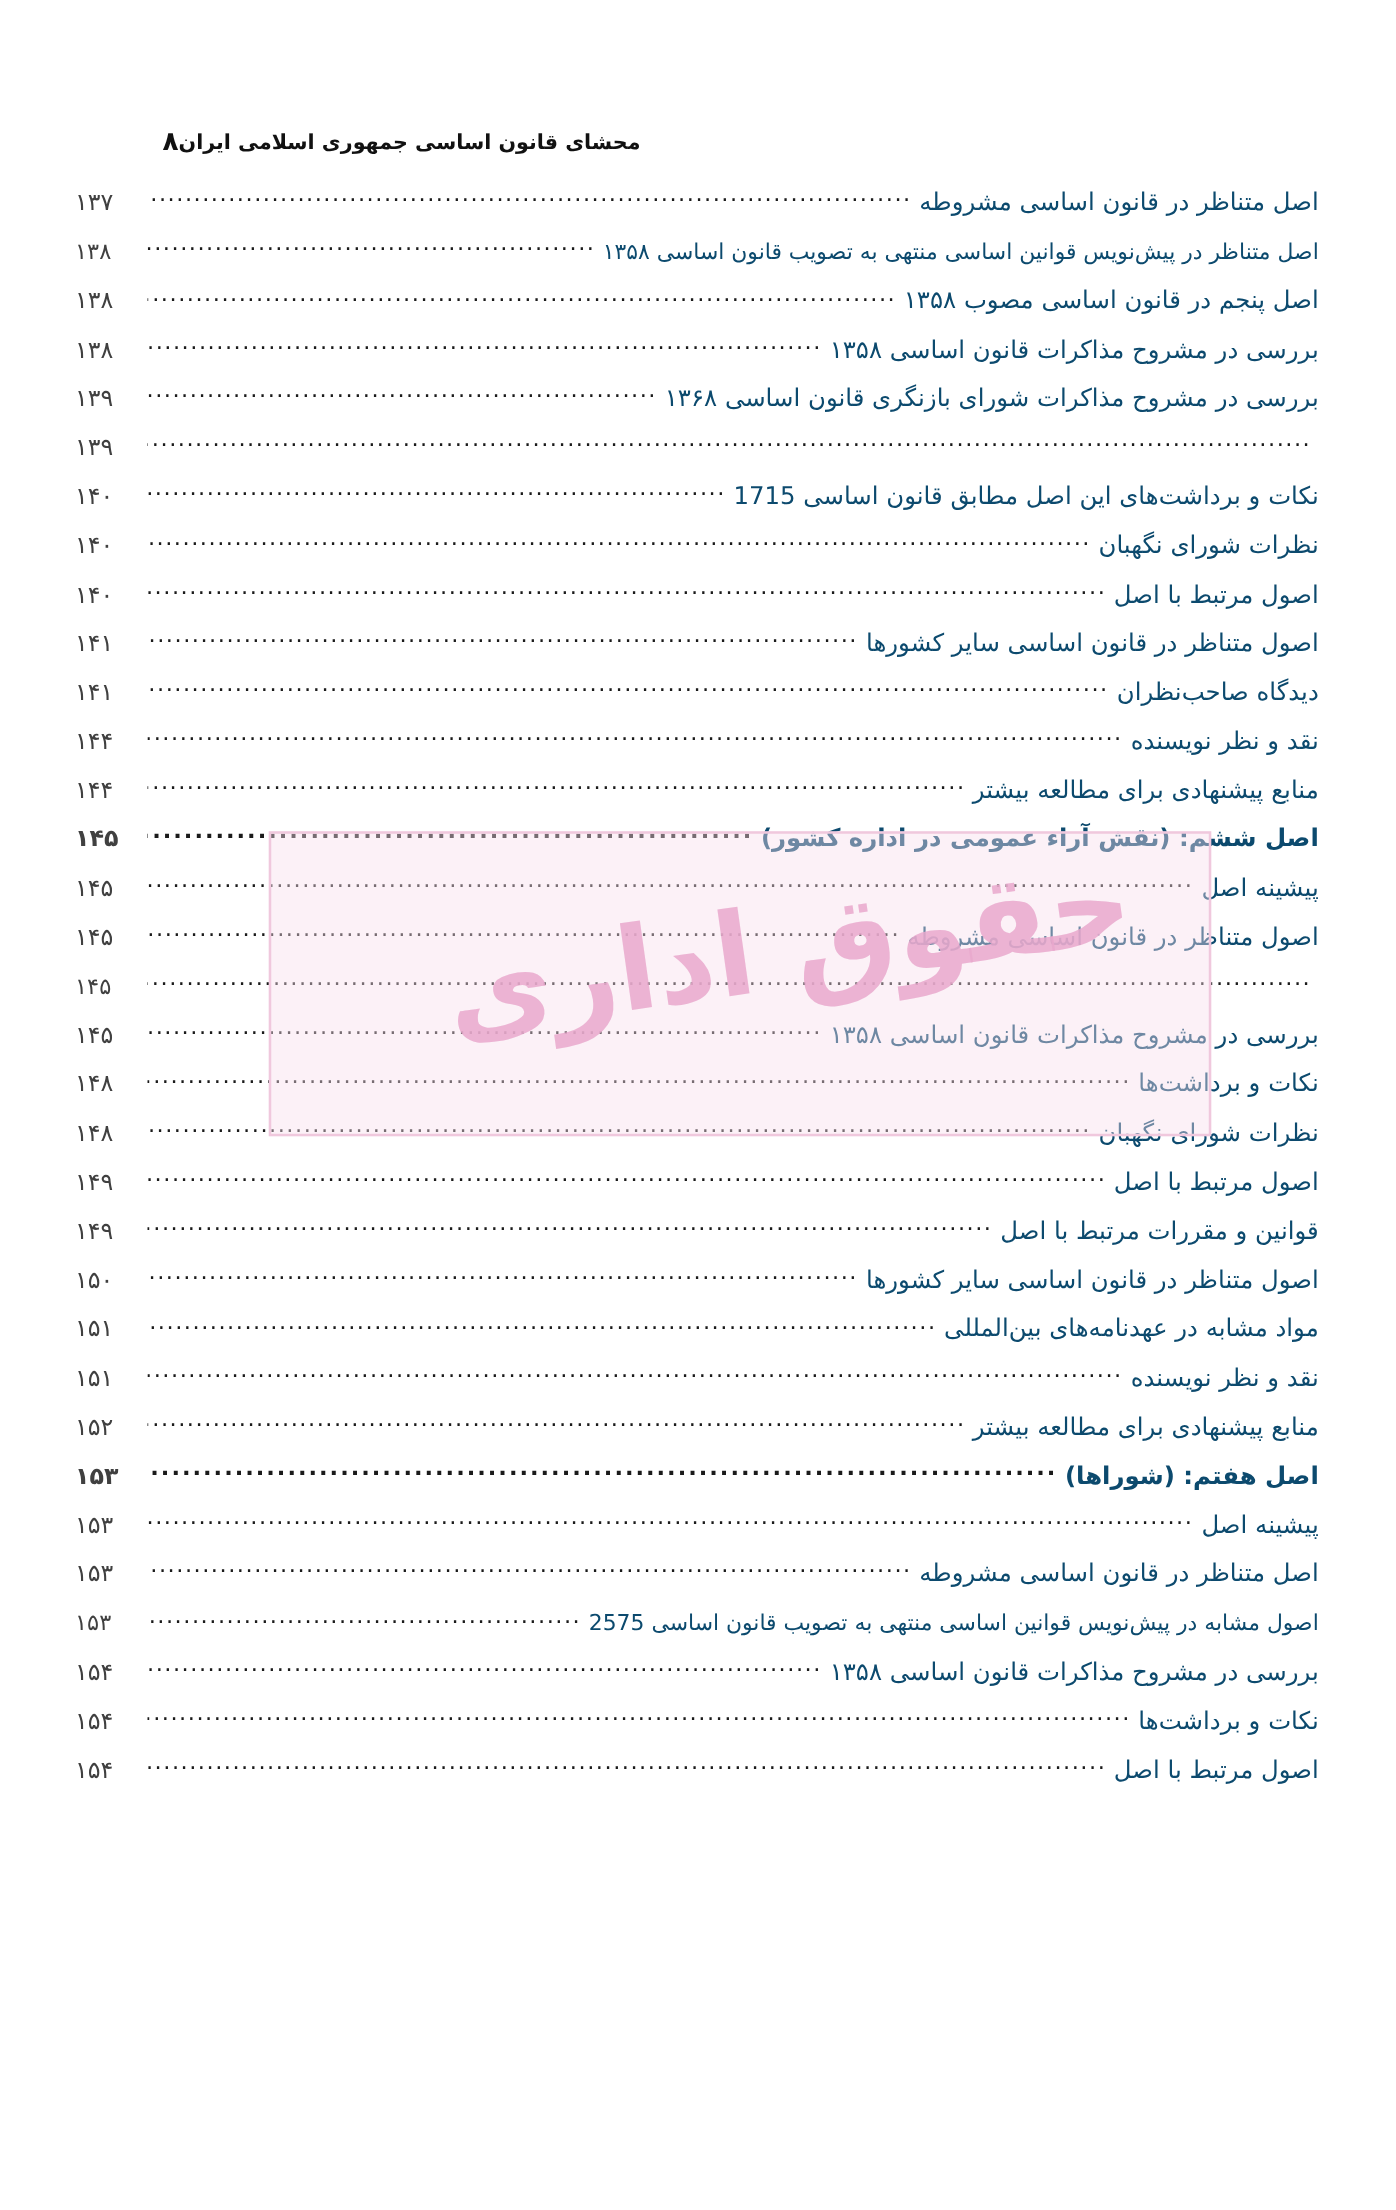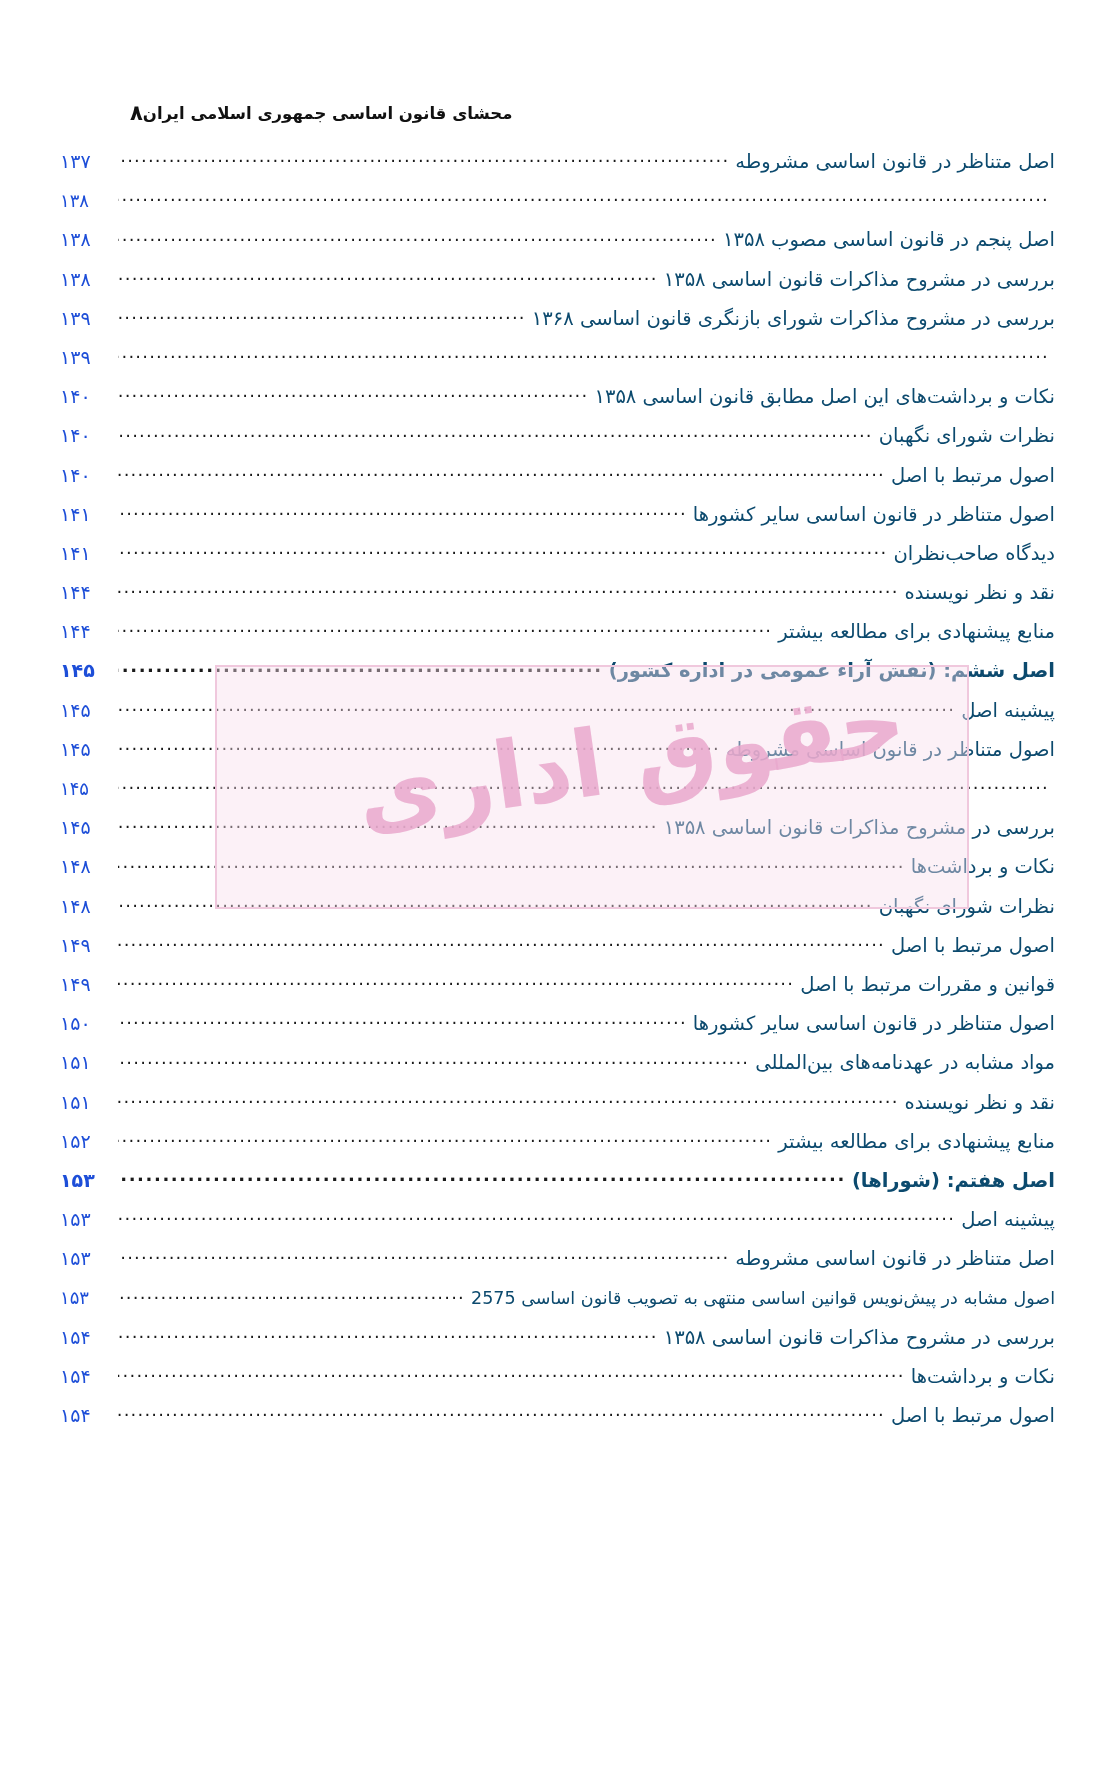--- a/index.html
+++ b/index.html
@@ -83,21 +83,21 @@
     letter-spacing: 1.2px;
     color: #1a1a1a;
     white-space: nowrap;
     position: absolute;
     bottom: 0.10em;
     right: 0;
     left: 0;
   }
   .toc-page {
     font-size: 19px;
-    color: #1d4ed8;
+    color: #404040;
     flex: 0 0 auto;
     min-width: 52px;
     text-align: left;
     line-height: 1;
     direction: rtl;
   }
   .toc-row.bold .toc-label,
   .toc-row.bold .toc-page {
     font-weight: bold;
   }
@@ -146,20 +146,21 @@
     <span class="header-title">محشای قانون اساسی جمهوری اسلامی ایران</span>
   </div>
 
   <div class="toc" id="toc-list">
       <div class="toc-row">
         <span class="toc-label">اصل متناظر در قانون اساسی مشروطه</span>
         <span class="toc-dots"></span>
         <span class="toc-page">۱۳۷</span>
       </div>
       <div class="toc-row small">
+        <span class="toc-label">اصل متناظر در پیش‌نویس قوانین اساسی منتهی به تصویب قانون اساسی ۱۳۵۸</span>
         <span class="toc-dots"></span>
         <span class="toc-page">۱۳۸</span>
       </div>
       <div class="toc-row">
         <span class="toc-label">اصل پنجم در قانون اساسی مصوب ۱۳۵۸</span>
         <span class="toc-dots"></span>
         <span class="toc-page">۱۳۸</span>
       </div>
       <div class="toc-row">
         <span class="toc-label">بررسی در مشروح مذاکرات قانون اساسی ۱۳۵۸</span>
@@ -169,21 +170,21 @@
       <div class="toc-row">
         <span class="toc-label">بررسی در مشروح مذاکرات شورای بازنگری قانون اساسی ۱۳۶۸</span>
         <span class="toc-dots"></span>
         <span class="toc-page">۱۳۹</span>
       </div>
       <div class="toc-row">
         <span class="toc-dots"></span>
         <span class="toc-page">۱۳۹</span>
       </div>
       <div class="toc-row">
-        <span class="toc-label">نکات و برداشت‌های این اصل مطابق قانون اساسی ۱۳۵۸</span>
+        <span class="toc-label">نکات و برداشت‌های این اصل مطابق قانون اساسی 1715</span>
         <span class="toc-dots"></span>
         <span class="toc-page">۱۴۰</span>
       </div>
       <div class="toc-row">
         <span class="toc-label">نظرات شورای نگهبان</span>
         <span class="toc-dots"></span>
         <span class="toc-page">۱۴۰</span>
       </div>
       <div class="toc-row">
         <span class="toc-label">اصول مرتبط با اصل</span>

